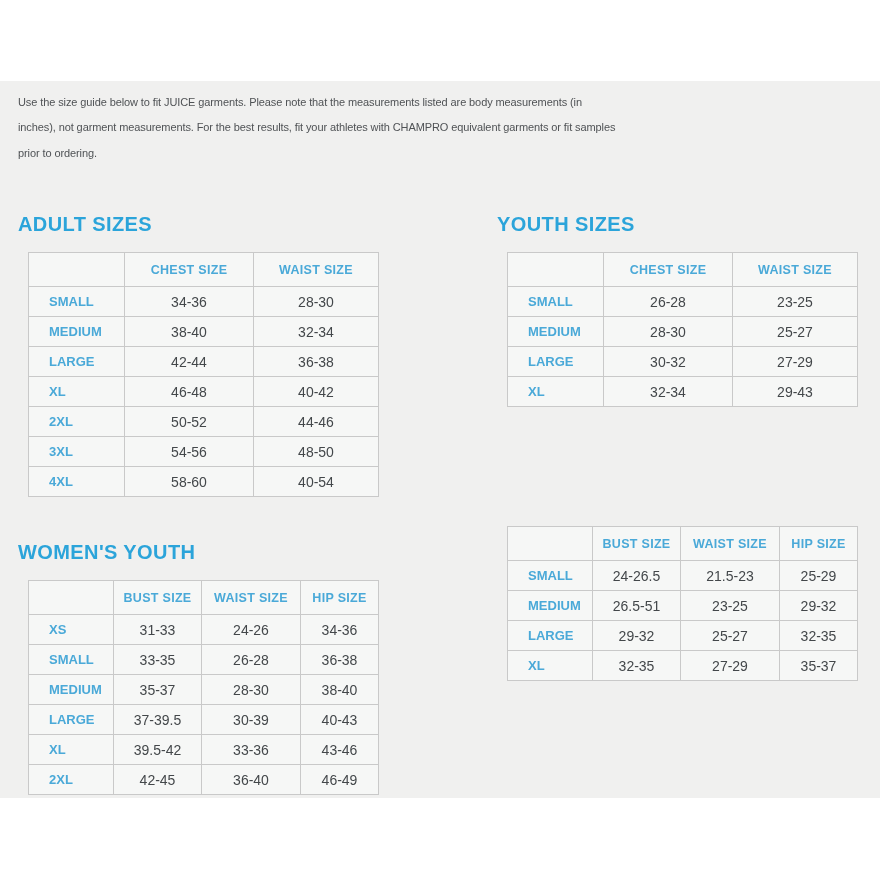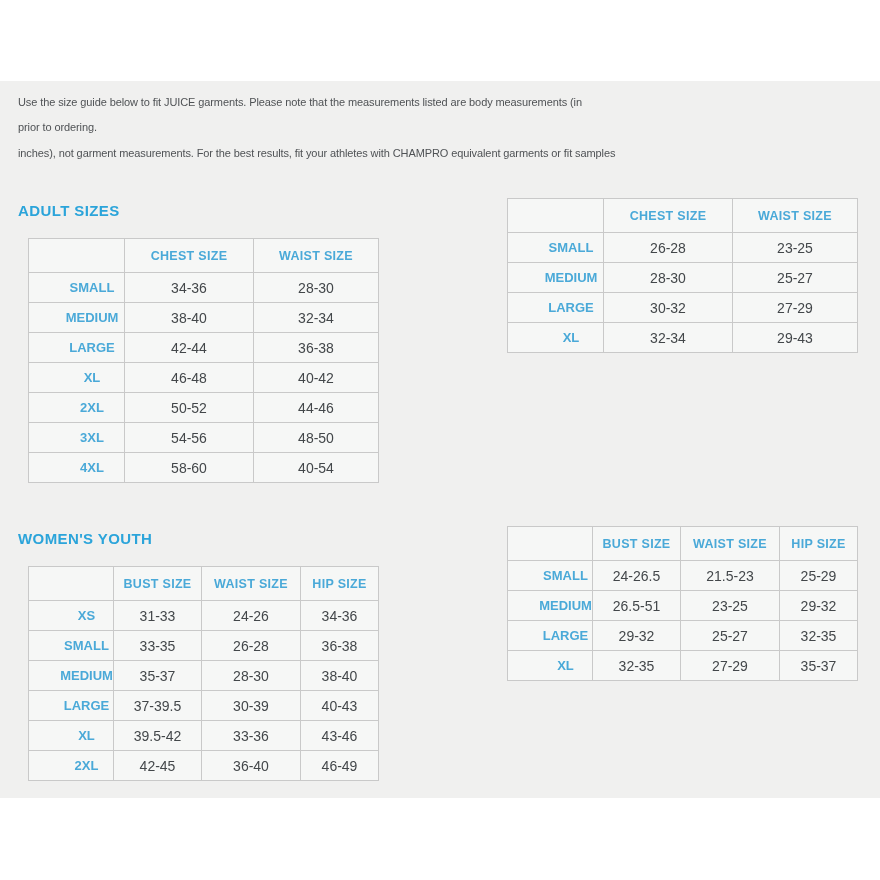--- a/index.html
+++ b/index.html
@@ -16,51 +16,51 @@
     color:var(--body_text,#4f5255);
     font-size:11px; line-height:25.4px; letter-spacing:-0.1px;
   }
   .intro .line { white-space:nowrap; }
   .section { position:absolute; width:364px; }
   #sec-adult  { left:18px;  top:117px; }
   #sec-youth  { left:497px; top:117px; }
   #sec-women  { left:18px;  top:445px; }
   #sec-girls  { left:497px; top:445px; }
   .section h2 {
-    margin:2px 0 17px 0; font-size:15px; line-height:21px; font-weight:700;
+    margin:16px 0 17px 0; font-size:20px; line-height:21px; font-weight:700;
     letter-spacing:0.4px; color:var(--accent_heading,#2ba4da);
   }
   table {
     border-collapse:collapse; margin-left:10px; table-layout:fixed;
     background:var(--cell_bg,#f6f7f6);
   }
   th, td { border:1px solid var(--border,#c9c9c9); overflow:hidden; padding:0; }
   thead th {
     height:33px; font-size:12.5px; font-weight:700; letter-spacing:0.3px;
     color:var(--table_label,#4aa9d8);
   }
   tbody td { height:29px; }
   td.label {
     color:var(--table_label,#4aa9d8); font-weight:700; font-size:13px;
-    text-align:center; padding-left:31px;
+    text-align:left; padding-left:20px;
   }
   td.value {
     color:var(--value_text,#43474a); font-size:14px; text-align:center;
   }
 </style>
 </head>
 <body>
 
 <div class="page">
   <div class="band">
 
     <div class="intro">
       <div class="line">Use the size guide below to fit JUICE garments. Please note that the measurements listed are body measurements (in</div>
+      <div class="line">inches), not garment measurements. For the best results, fit your athletes with CHAMPRO equivalent garments or fit samples</div>
       <div class="line">prior to ordering.</div>
-      <div class="line">inches), not garment measurements. For the best results, fit your athletes with CHAMPRO equivalent garments or fit samples</div>
     </div>
 
     <div class="section" id="sec-adult">
       <h2>ADULT SIZES</h2>
       <table>
           <colgroup>
             <col style="width: 96px;">
             <col style="width: 129px;">
             <col style="width: 125px;">
           </colgroup>
@@ -105,20 +105,21 @@
             <tr>
               <td class="label">4XL</td>
               <td class="value">58-60</td>
               <td class="value">40-54</td>
             </tr>
           </tbody>
       </table>
     </div>
 
     <div class="section" id="sec-youth">
+      <h2>YOUTH SIZES</h2>
       <table>
           <colgroup>
             <col style="width: 96px;">
             <col style="width: 129px;">
             <col style="width: 125px;">
           </colgroup>
         <thead>
             <tr>
               <th></th>
               <th>CHEST SIZE</th>

